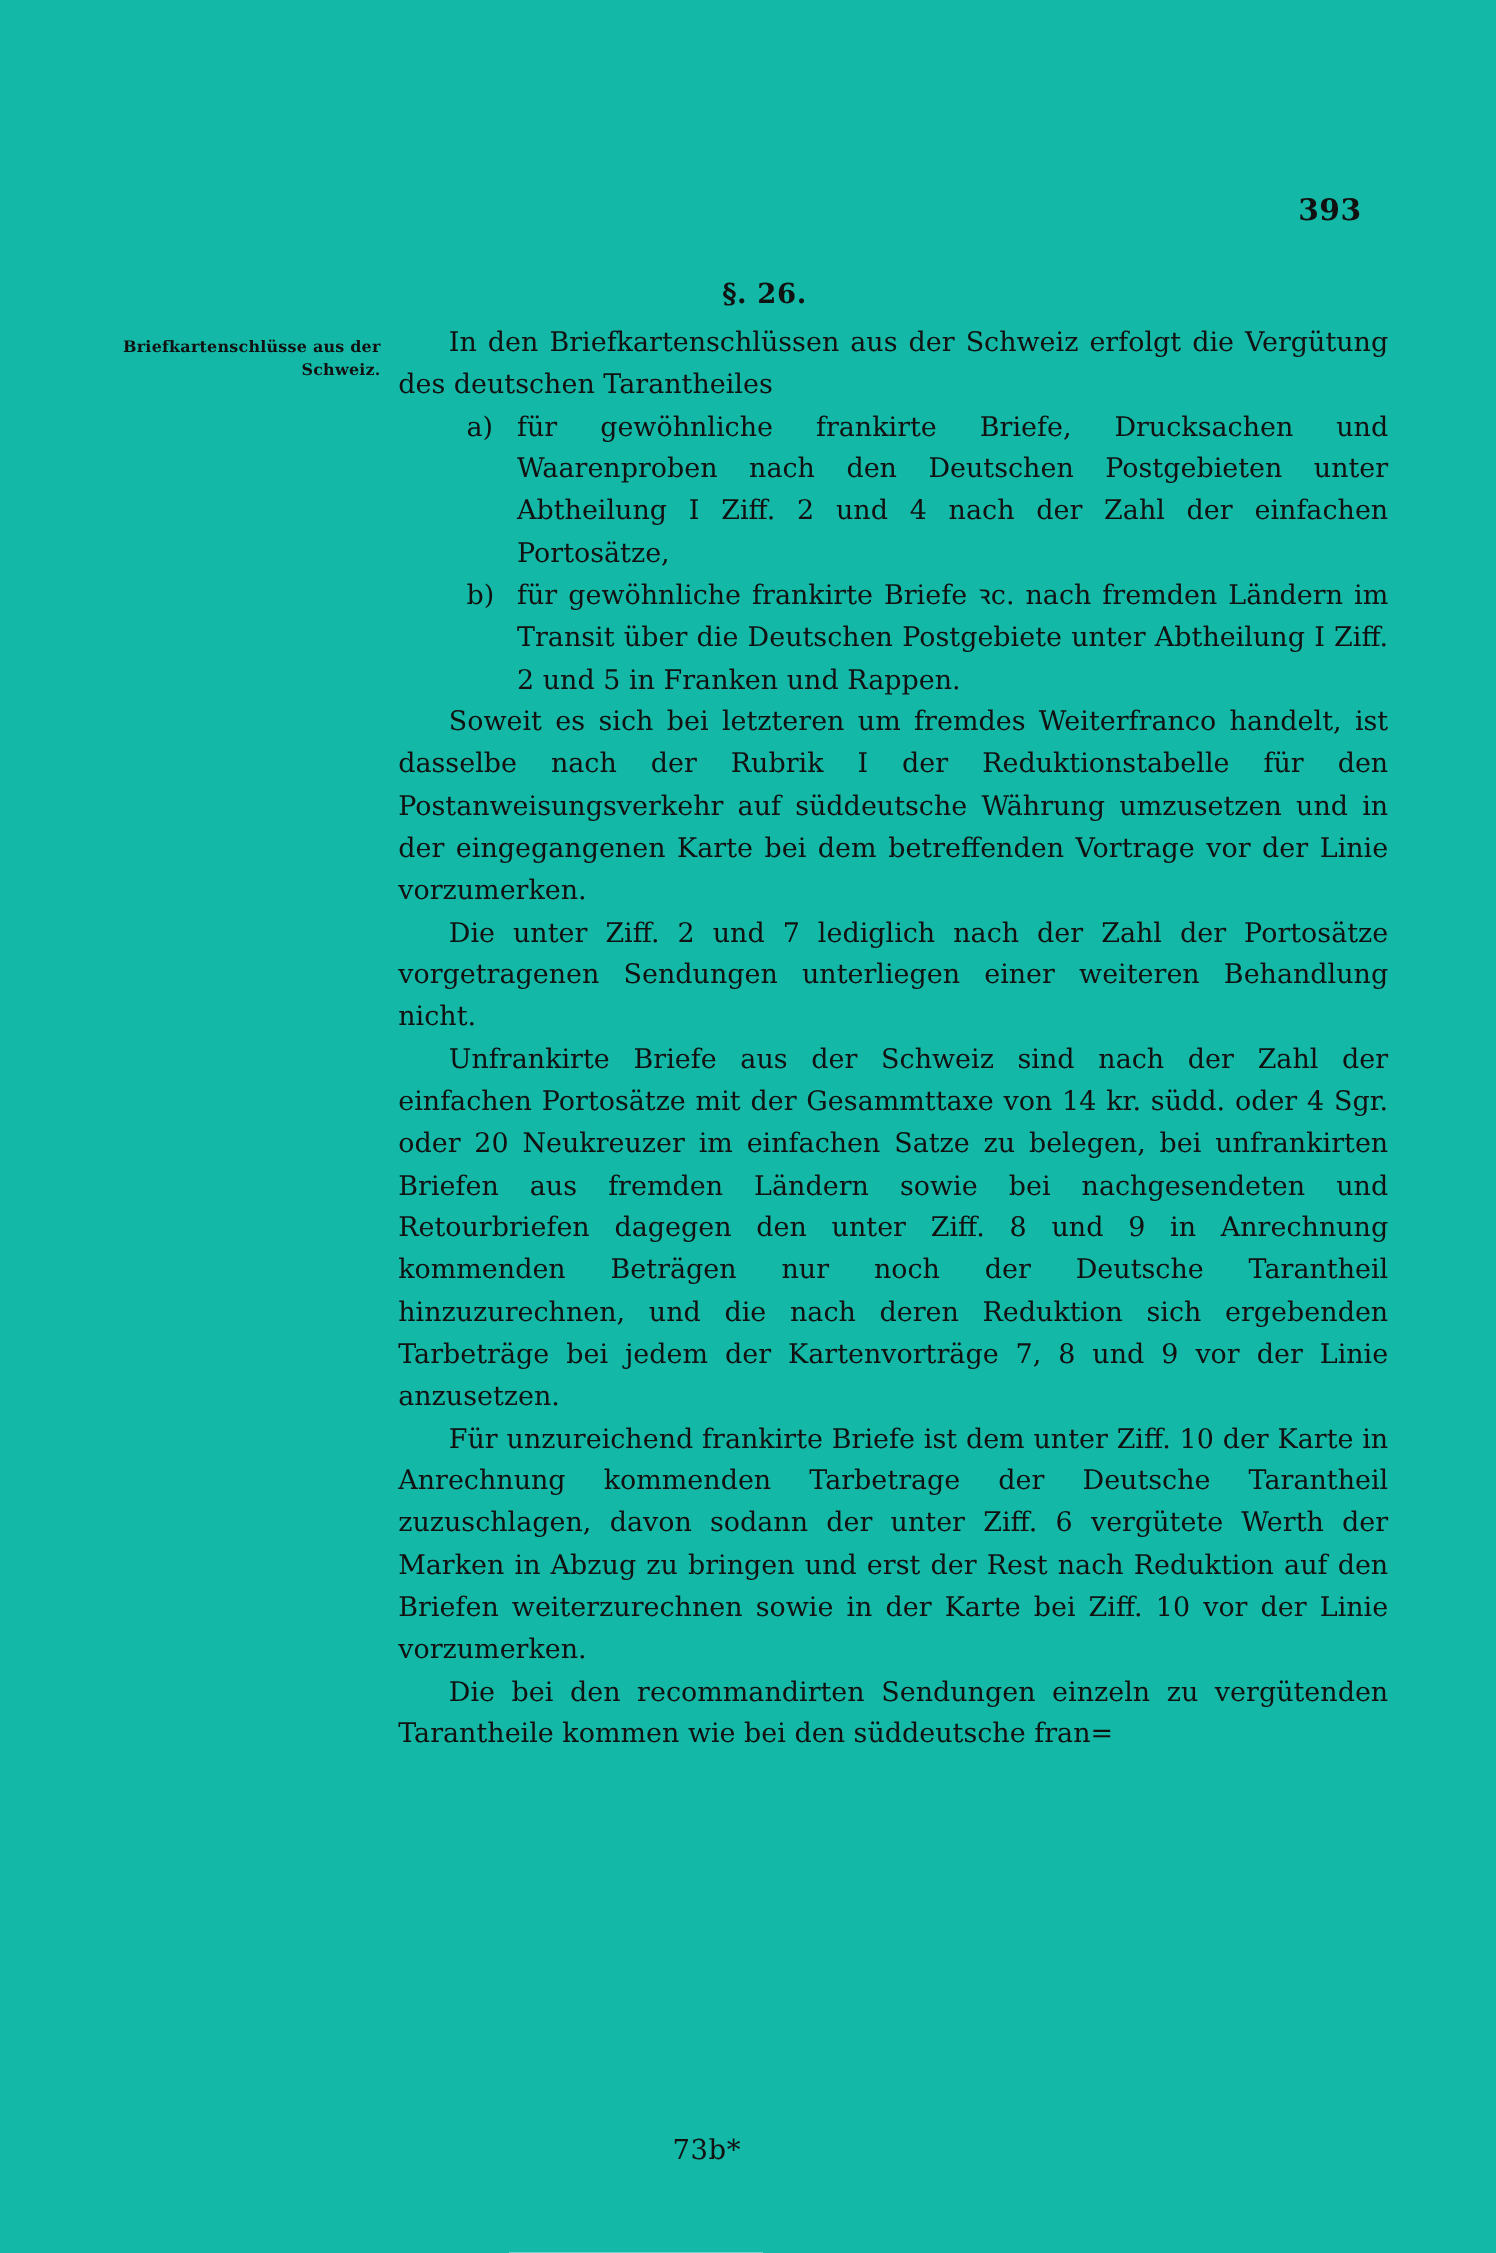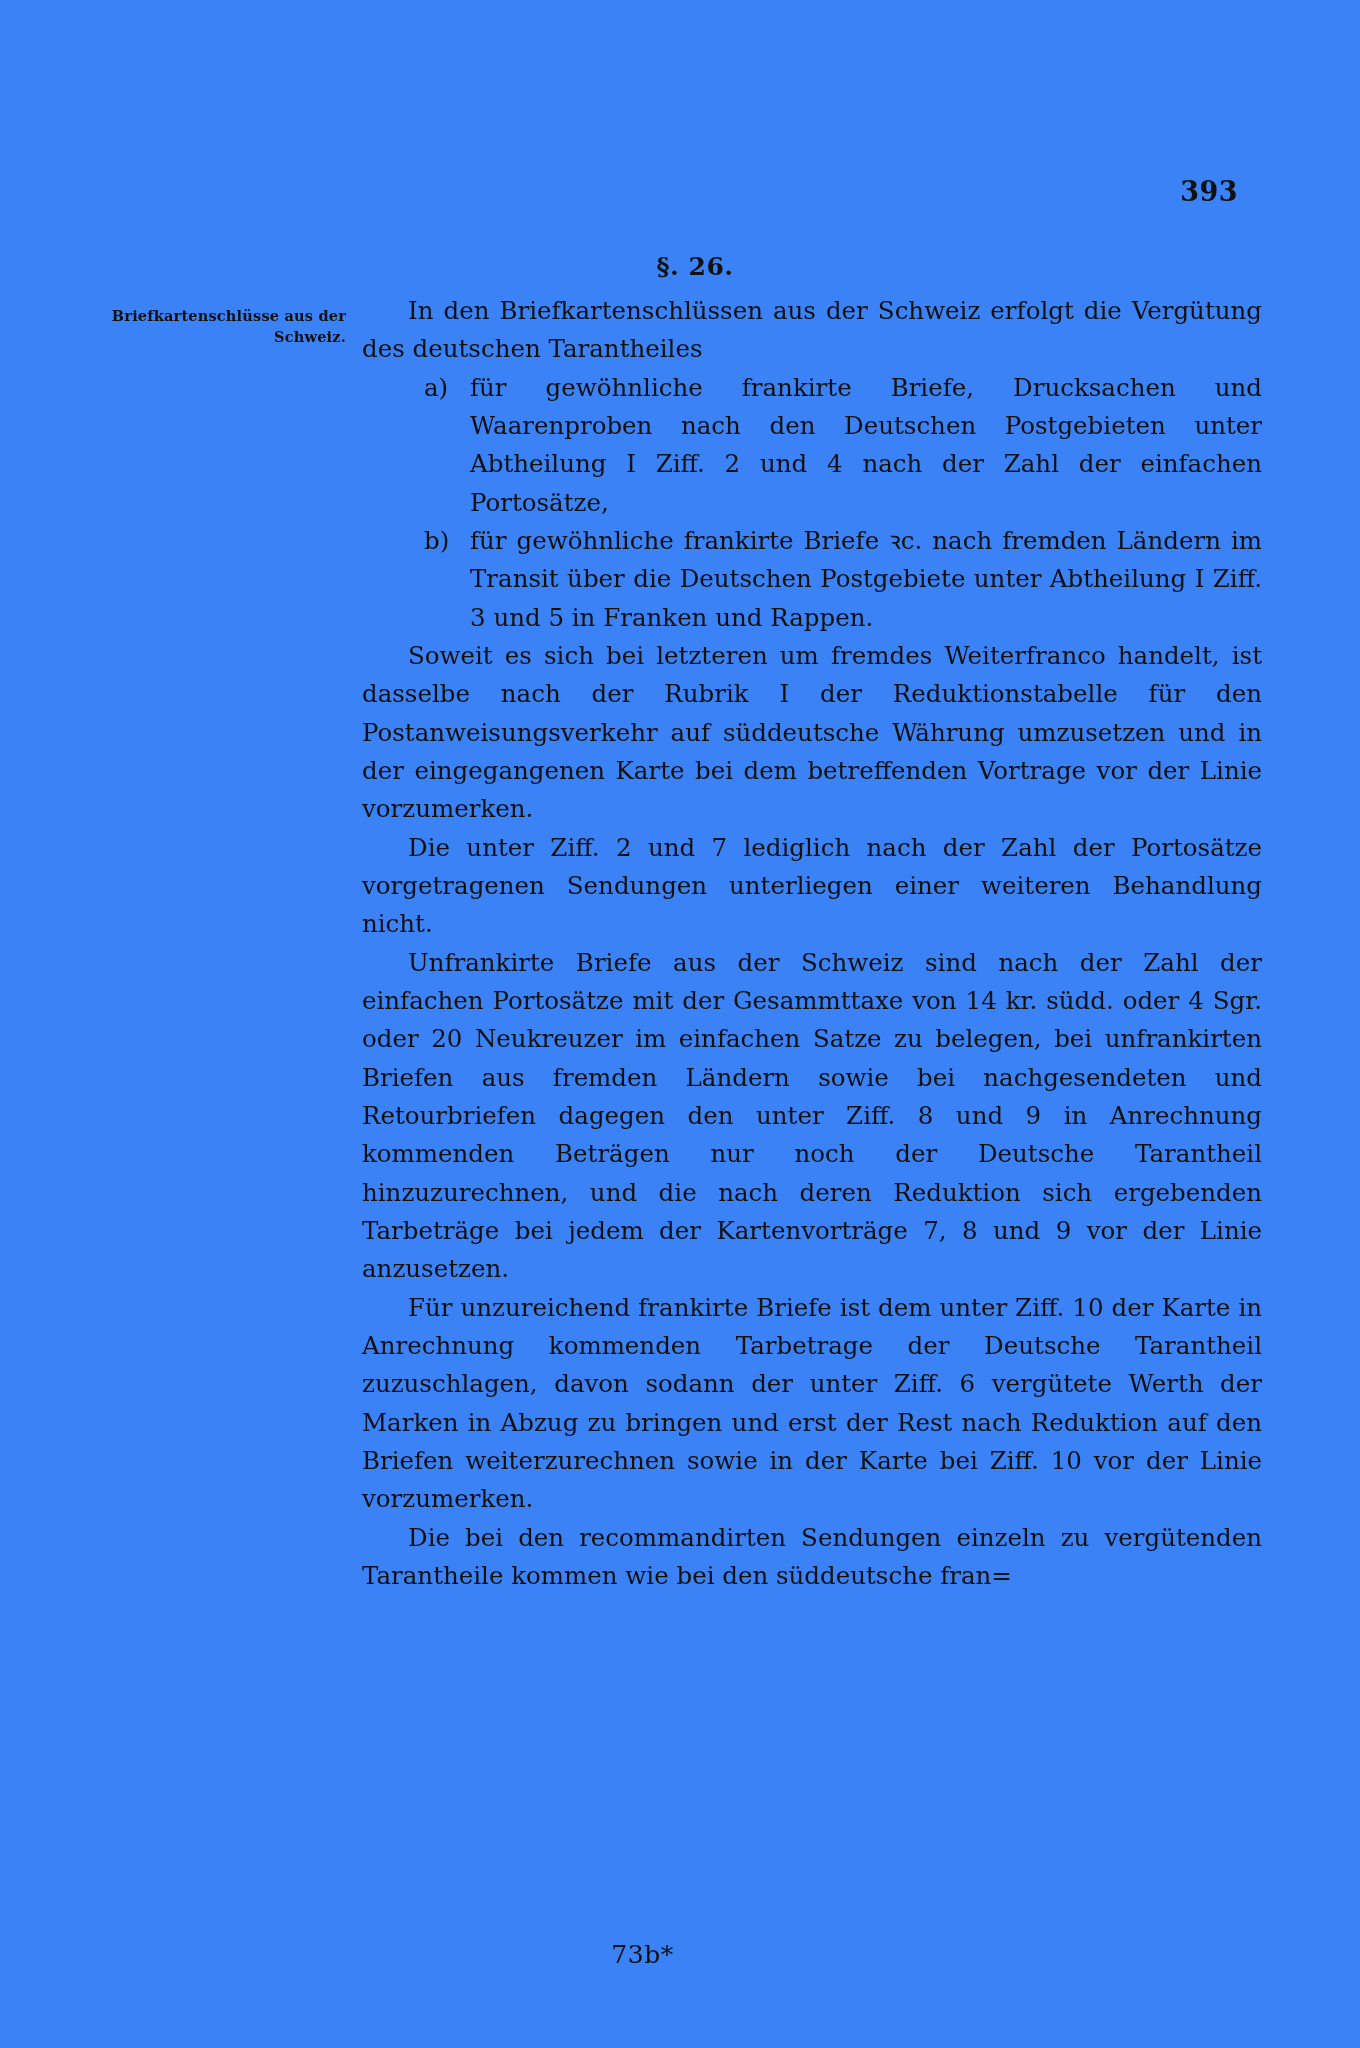--- a/index.html
+++ b/index.html
@@ -4,21 +4,21 @@
 <style>
   html, body {
     margin: 0;
     padding: 0;
     background: #ffffff;
   }
   .page {
     position: relative;
     width: 1360px;
     height: 2048px;
-    background: #3b82f6;
+    background: #14b8a6;
     font-family: "DejaVu Serif", "Liberation Serif", serif;
     color: #111111;
     overflow: hidden;
   }
   .page-number {
     position: absolute;
     top: 176px;
     right: 122px;
     font-family: "DejaVu Serif", "Liberation Serif", serif;
     font-size: 27px;
@@ -110,21 +110,21 @@
 
     <p class="para indent">In den Briefkartenschlüssen aus der Schweiz erfolgt die Vergütung des deutschen Tarantheiles</p>
 
     <div class="list-item">
       <div class="list-marker">a)</div>
       <div class="list-text">für gewöhnliche frankirte Briefe, Drucksachen und Waarenproben nach den Deutschen Postgebieten unter Abtheilung I Ziff. 2 und 4 nach der Zahl der einfachen Portosätze,</div>
     </div>
 
     <div class="list-item">
       <div class="list-marker">b)</div>
-      <div class="list-text">für gewöhnliche frankirte Briefe ꝛc. nach fremden Ländern im Transit über die Deutschen Postgebiete unter Abtheilung I Ziff. 3 und 5 in Franken und Rappen.</div>
+      <div class="list-text">für gewöhnliche frankirte Briefe ꝛc. nach fremden Ländern im Transit über die Deutschen Postgebiete unter Abtheilung I Ziff. 2 und 5 in Franken und Rappen.</div>
     </div>
 
     <p class="para indent">Soweit es sich bei letzteren um fremdes Weiterfranco handelt, ist dasselbe nach der Rubrik I der Reduktionstabelle für den Postanweisungsverkehr auf süddeutsche Währung umzusetzen und in der eingegangenen Karte bei dem betreffenden Vortrage vor der Linie vorzumerken.</p>
 
     <p class="para indent">Die unter Ziff. 2 und 7 lediglich nach der Zahl der Portosätze vorgetragenen Sendungen unterliegen einer weiteren Behandlung nicht.</p>
 
     <p class="para indent">Unfrankirte Briefe aus der Schweiz sind nach der Zahl der einfachen Portosätze mit der Gesammttaxe von 14 kr. südd. oder 4 Sgr. oder 20 Neukreuzer im einfachen Satze zu belegen, bei unfrankirten Briefen aus fremden Ländern sowie bei nachgesendeten und Retourbriefen dagegen den unter Ziff. 8 und 9 in Anrechnung kommenden Beträgen nur noch der Deutsche Tarantheil hinzuzurechnen, und die nach deren Reduktion sich ergebenden Tarbeträge bei jedem der Kartenvorträge 7, 8 und 9 vor der Linie anzusetzen.</p>
 
     <p class="para indent">Für unzureichend frankirte Briefe ist dem unter Ziff. 10 der Karte in Anrechnung kommenden Tarbetrage der Deutsche Tarantheil zuzuschlagen, davon sodann der unter Ziff. 6 vergütete Werth der Marken in Abzug zu bringen und erst der Rest nach Reduktion auf den Briefen weiterzurechnen sowie in der Karte bei Ziff. 10 vor der Linie vorzumerken.</p>
 

